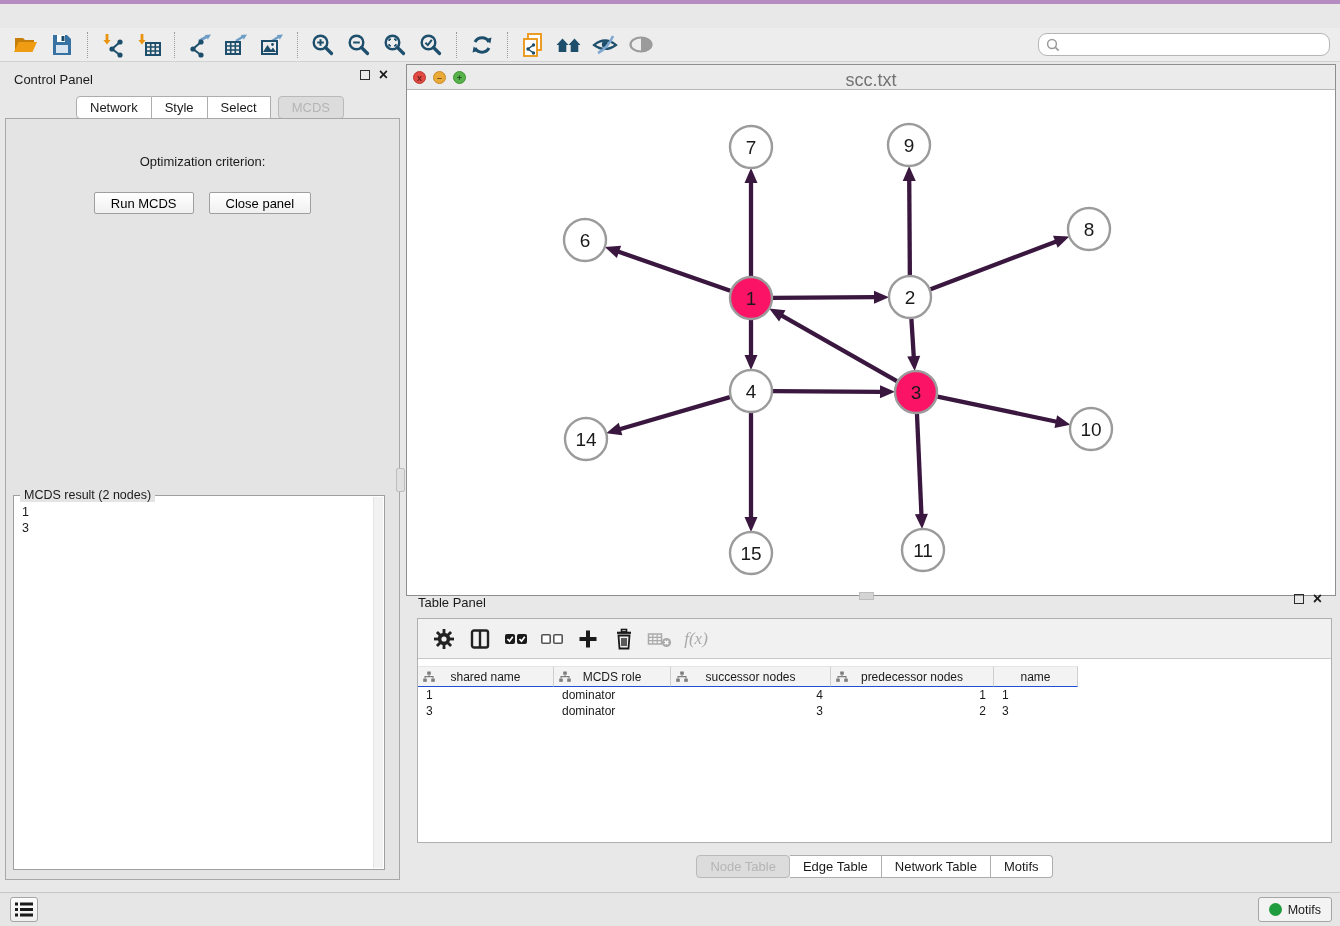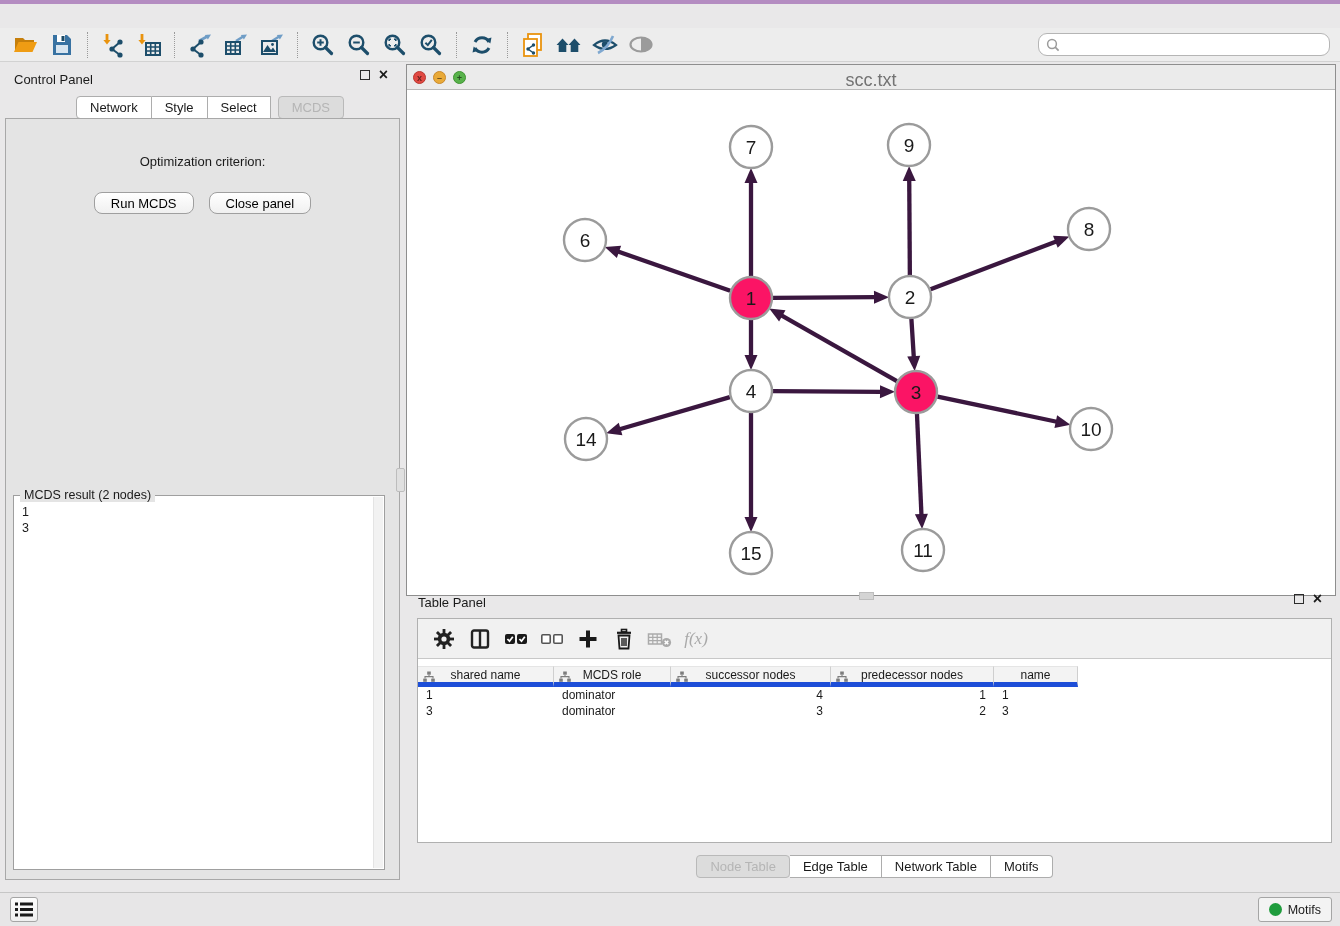--- a/index.html
+++ b/index.html
@@ -37,21 +37,21 @@
   .tab:first-child { border-left:1px solid #adadad; border-radius:4px 0 0 4px;text-align:right; }
   .tab:last-child { border-radius:0 4px 4px 0; }
   .tab.active { background:#dcdcdc; color:#b5b5b5; border-radius:4px; border:1px solid #b9b9b9; margin-left:7px; }
   .cp-body { position:absolute; left:5px; right:6px; top:56px; bottom:2px; background:#e4e4e4; border:1px solid #a8a8a8; }
   .opt-label { position:absolute; left:0; right:0; top:19px; text-align:center; font-size:13px;margin-top:16px; }
   .criterion { position:absolute; left:38px; width:309px; top:41px; height:23px; background:#fff; border:1px solid #9f9f9f; border-radius:4px; display:flex; align-items:center; padding-left:9px; font-size:13px; cursor:pointer; }
   .stepper { position:absolute; right:7px; top:4px; display:flex; flex-direction:column; gap:2px; }
   .stepper .up { width:0; height:0; border-left:4px solid transparent; border-right:4px solid transparent; border-bottom:5px solid #444; }
   .stepper .dn { width:0; height:0; border-left:4px solid transparent; border-right:4px solid transparent; border-top:5px solid #444; }
   .cp-buttons { position:absolute; left:0; right:0; top:73px; display:flex; justify-content:center; gap:15px; }
-  .btn { height:22px; padding:0 16px; border:1px solid #9f9f9f; border-radius:8px; background:linear-gradient(#ffffff,#f0f0f0); font-size:13px; font-family:"Liberation Sans",sans-serif; cursor:pointer; }
+  .btn { height:22px; padding:0 16px; border:1px solid #9f9f9f; border-radius:2px; background:linear-gradient(#ffffff,#f0f0f0); font-size:13px; font-family:"Liberation Sans",sans-serif; cursor:pointer; }
   .result-box { position:absolute; left:7px; right:14px; top:376px; bottom:9px; background:#fff; border:1px solid #9f9f9f; }
   .result-legend { position:absolute; top:-8px; left:6px; background:#e4e4e4; padding:0 4px; font-size:12.5px; }
   .result-lines { padding:8px 8px 0 8px; font-size:12.5px; line-height:16px; }
   .result-scroll { position:absolute; top:1px; bottom:1px; right:1px; width:10px; background:#f2f2f2; border-left:1px solid #e4e4e4; cursor:pointer; }
   .v-grip { position:absolute; left:396px; top:406px; width:9px; height:24px; background:#e0e0e0; border:1px solid #bdbdbd; border-radius:2px; cursor:col-resize; }
 
   
   .net-frame { position:absolute; left:406px; top:2px; width:930px; height:532px; border:1px solid #8e8e8e; background:#fff; }
   .net-titlebar { position:absolute; left:0; top:0; right:0; height:25px; background:#ebebeb; border-bottom:1px solid #b9b9b9; }
   .net-lights { position:absolute; left:6px; top:6px; display:flex; gap:7px; }
@@ -65,21 +65,21 @@
 
   
   .table-panel { position:absolute; left:406px; top:525px; width:930px; height:296px; }
   .tp-header { position:absolute; left:12px; top:8px; font-size:13px; }
   .tp-icons { position:absolute; right:14px; top:7px; display:flex; gap:9px; align-items:center; }
   .tp-box { position:absolute; left:11px; right:4px; top:31px; height:225px; background:#fff; border:1px solid #b0b0b0; }
   .tp-toolbar { position:absolute; left:0; right:0; top:0; height:40px; background:#f1f1f1; border-bottom:1px solid #c8c8c8; display:flex; align-items:center; gap:8px; padding-left:12px; }
   .tpbtn { width:28px; height:28px; border:none; background:transparent; display:flex; align-items:center; justify-content:center; cursor:pointer; }
   .fx { font-family:"Liberation Serif", serif; font-style:italic; color:#a9a9a9; font-size:17px; }
   .tb-header { position:absolute; left:0; top:47px; height:21px; display:flex; }
-  .tb-hcell { position:relative; height:21px; background:#f3f3f3; border-right:1px solid #cfcfcf; border-bottom:5px solid #1d4ed8; border-top:1px solid #e5e5e5; display:flex; align-items:center; justify-content:center; font-size:12px; cursor:pointer; }
+  .tb-hcell { position:relative; height:21px; background:#f3f3f3; border-right:1px solid #cfcfcf; border-bottom:1px solid #1d4ed8; border-top:1px solid #e5e5e5; display:flex; align-items:center; justify-content:center; font-size:12px; cursor:pointer; }
   .tb-hcell svg { position:absolute; left:5px; top:4px; }
   .tb-rows { position:absolute; left:0; top:68px; }
   .tb-row { display:flex; height:16px; cursor:pointer; }
   .tb-cell { font-size:12px; line-height:16px; padding:0 8px; white-space:nowrap; }
   .tp-tabs { position:absolute; left:0; right:0; top:268px; display:flex; justify-content:center; }
 
   
   .statusbar { position:absolute; left:0; top:892px; width:1340px; height:34px; background:#e7e6e7; border-top:1px solid #c6c6c6; }
   .sb-left { position:absolute; left:10px; top:4px; width:28px; height:25px; border:1px solid #a5a5a5; border-radius:3px; background:linear-gradient(#fdfdfd,#efefef); display:flex; align-items:center; justify-content:center; cursor:pointer; }
   .sb-memory { position:absolute; right:8px; top:4px; height:25px; border:1px solid #a5a5a5; border-radius:3px; background:#f3f3f3; display:flex; align-items:center; gap:6px; padding:0 10px; font-size:12.5px; cursor:pointer; }

